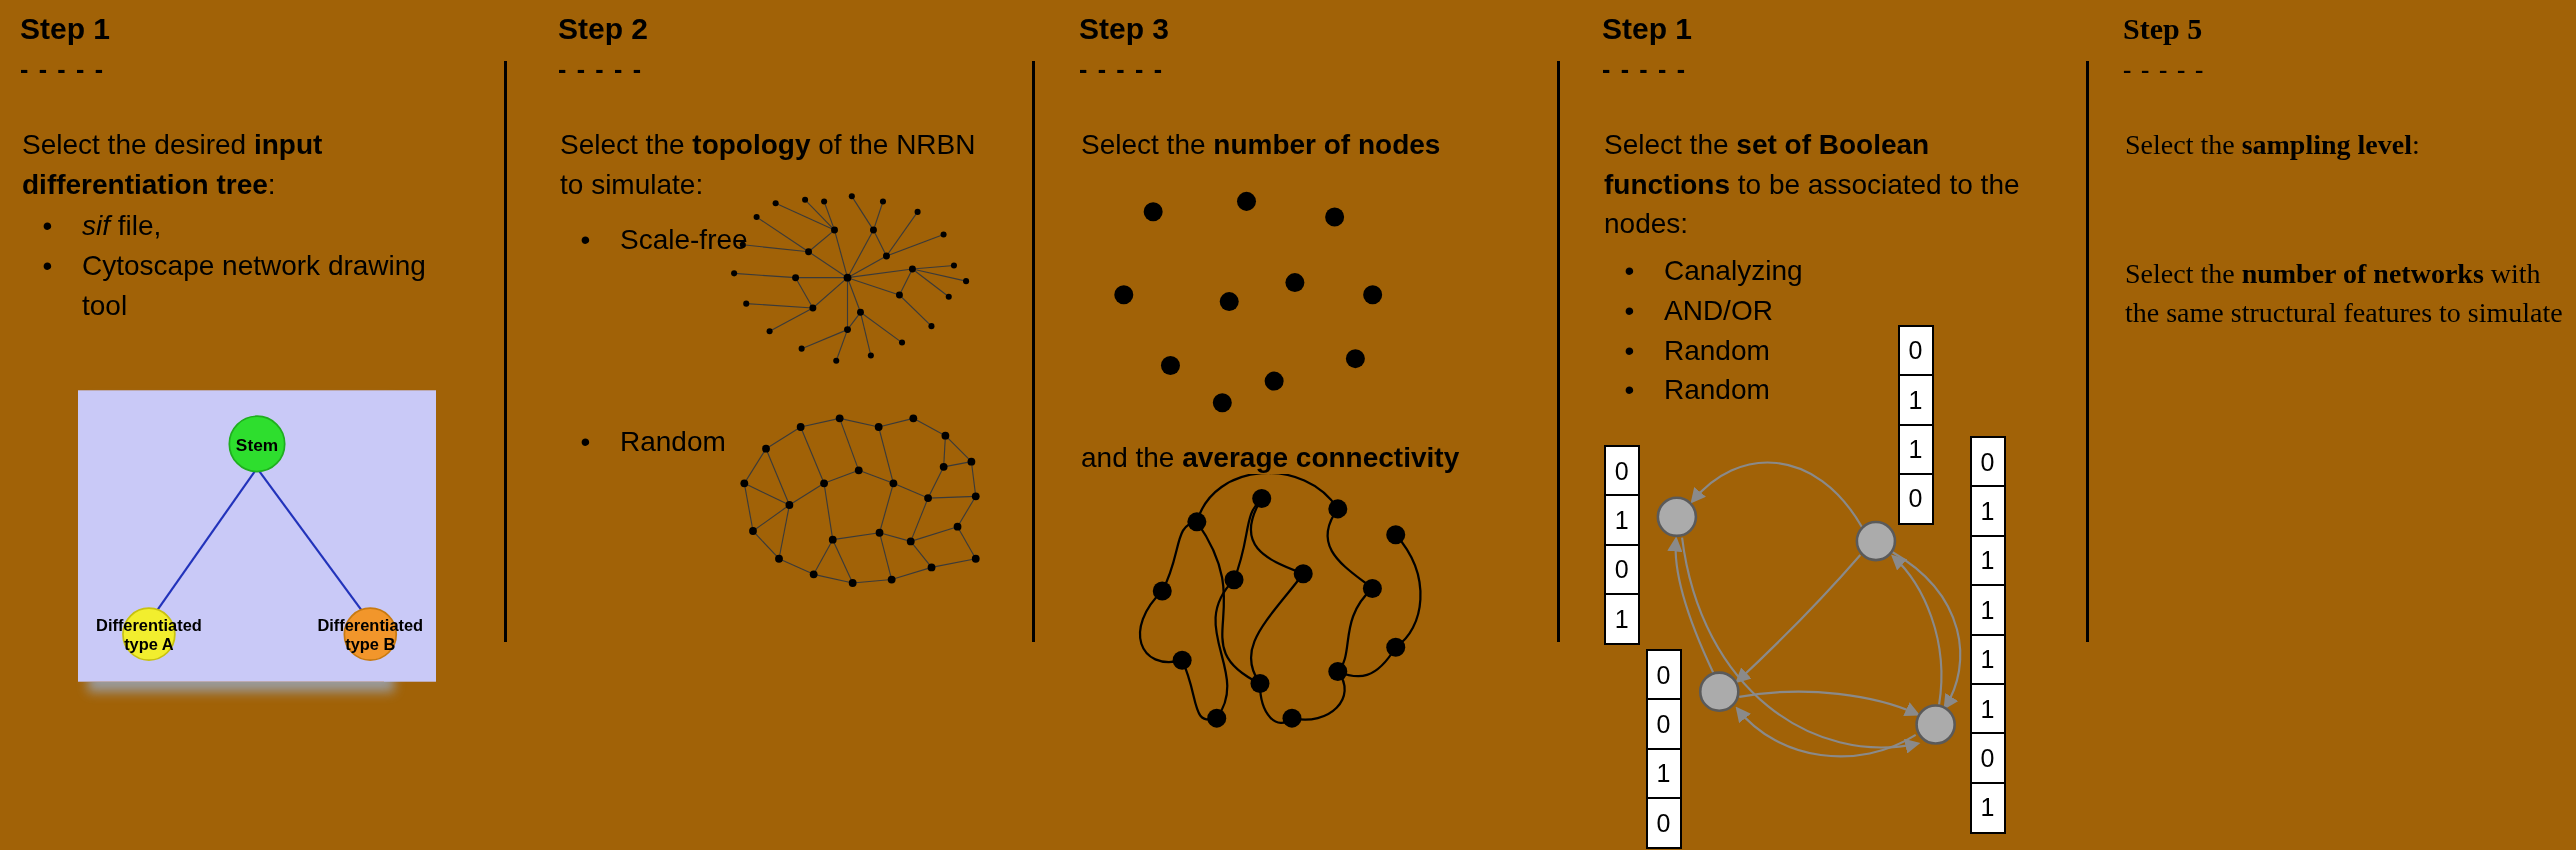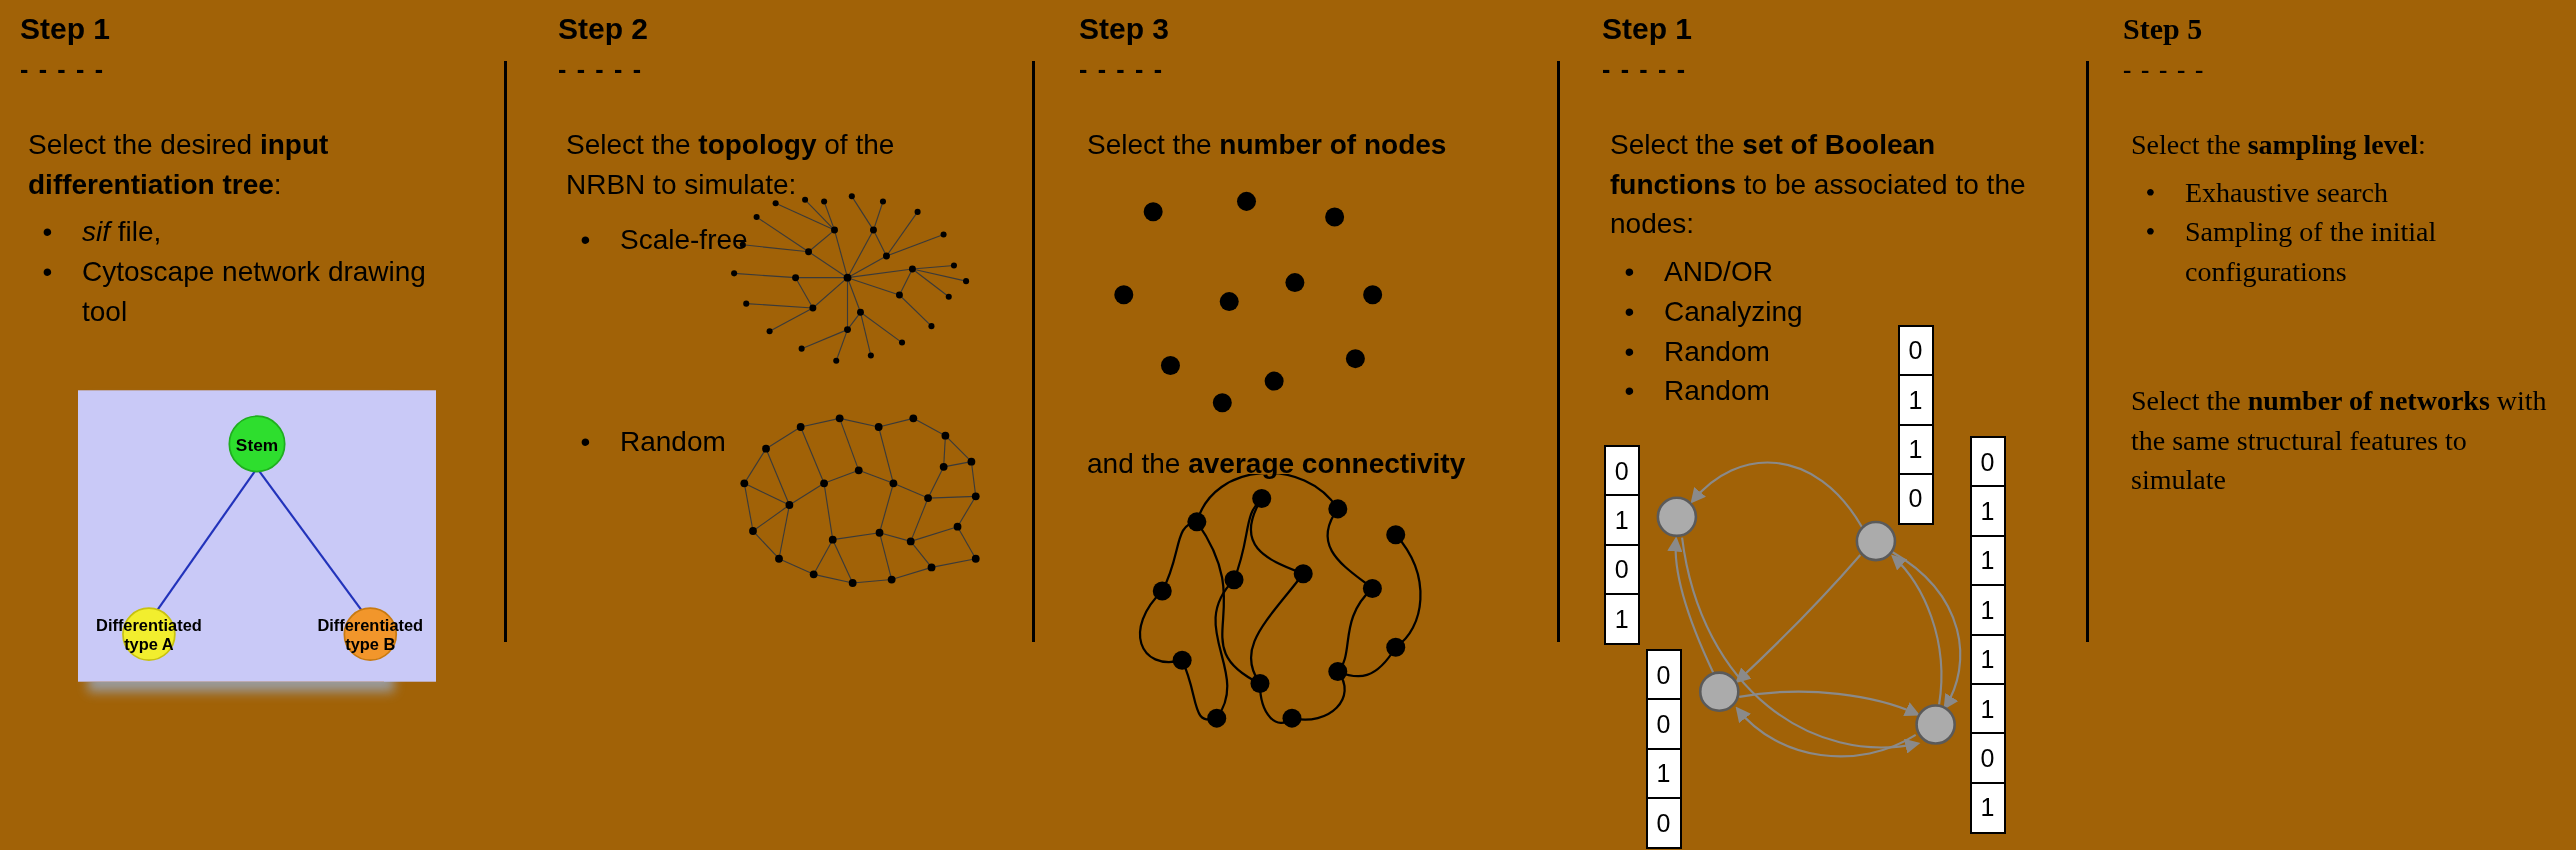--- a/index.html
+++ b/index.html
@@ -8,21 +8,21 @@
   .col { position: absolute; top: 12px; }
   .col1 { left: 20px;   width: 424px; }
   .col2 { left: 558px;  width: 424px; }
   .col3 { left: 1079px; width: 485px; }
   .col4 { left: 1602px; width: 450px; }
   .col5 { left: 2123px; width: 446px; font-family: Liberation Serif, serif; }
   .divider { position: absolute; top: 61px; height: 581px; width: 2.6px; background: #000; }
   .d1 { left: 504px; } .d2 { left: 1032px; } .d3 { left: 1557px; } .d4 { left: 2086px; }
   .step-title { font-size: 30px; font-weight: bold; margin: 0; line-height: 1.15; }
   .dashes { font-size: 25px; font-weight: bold; margin-top: 10.4px; line-height: 1; letter-spacing: 1.7px; }
-  .para { font-size: 28px; line-height: 1.42; margin: 8px; }
+  .para { font-size: 28px; line-height: 1.42; margin: 2px; }
   .intro { margin-top: 43px; }
   ul.blist { list-style: none; margin: 1.7px 0 0 0; padding: 0; font-size: 28px; line-height: 1.42; }
   .blist li { position: relative; padding-left: 62px; }
   .blist li::before { content: "\2022"; position: absolute; left: 22.5px; }
   .col2 ul.blist { margin-top: 16px; }
   .col2 .li-random { margin-top: 162px; }
   .col4 ul.blist { margin-top: 7px; }
   .tree-figure { position: absolute; left: 58px; top: 378px; width: 306px; height: 292px;
                  box-shadow: 10.4px 10.4px 10.4px #9a9a9a; }
   .abs { position: absolute; }
@@ -288,22 +288,22 @@
     </svg>
   </section>
 
   <div class="divider d3"></div>
 
   <section class="col col4">
     <h2 class="step-title">Step 1</h2>
     <div class="dashes">- - - - -</div>
     <p class="para intro"><span>Select the </span><b>set of Boolean functions</b><span> to be associated to the nodes:</span></p>
     <ul class="blist">
+      <li><span>Canalyzing</span></li>
       <li><span>AND/OR</span></li>
-      <li><span>Canalyzing</span></li>
       <li><span>Random</span></li>
       <li><span>Random</span></li>
     </ul>
 
     <div class="bool-figure">
       <svg class="bool-net" viewBox="0 0 505 640" width="437" height="554">
         <defs>
           <marker id="arr" viewBox="0 0 10 10" refX="8" refY="5" markerWidth="7" markerHeight="7" orient="auto">
             <path d="M0,0 L10,5 L0,10 z" fill="#8a8a8a"></path>
           </marker>
@@ -359,21 +359,17 @@
       </div>
     </div>
   </section>
 
   <div class="divider d4"></div>
 
   <section class="col col5">
     <h2 class="step-title">Step 5</h2>
     <div class="dashes">- - - - -</div>
     <p class="para intro"><span>Select the </span><b>sampling level</b><span>:</span></p>
-    <ul class="blist">
-      <li><span>Exhaustive search</span></li>
-      <li><span>Sampling of the initial configurations</span></li>
-    </ul>
     <p class="para" style="margin-top:89px"><span>Select the </span><b>number of networks</b><span> with the same structural features to simulate</span></p>
   </section>
 
 </div>
 
 
 </body></html>

